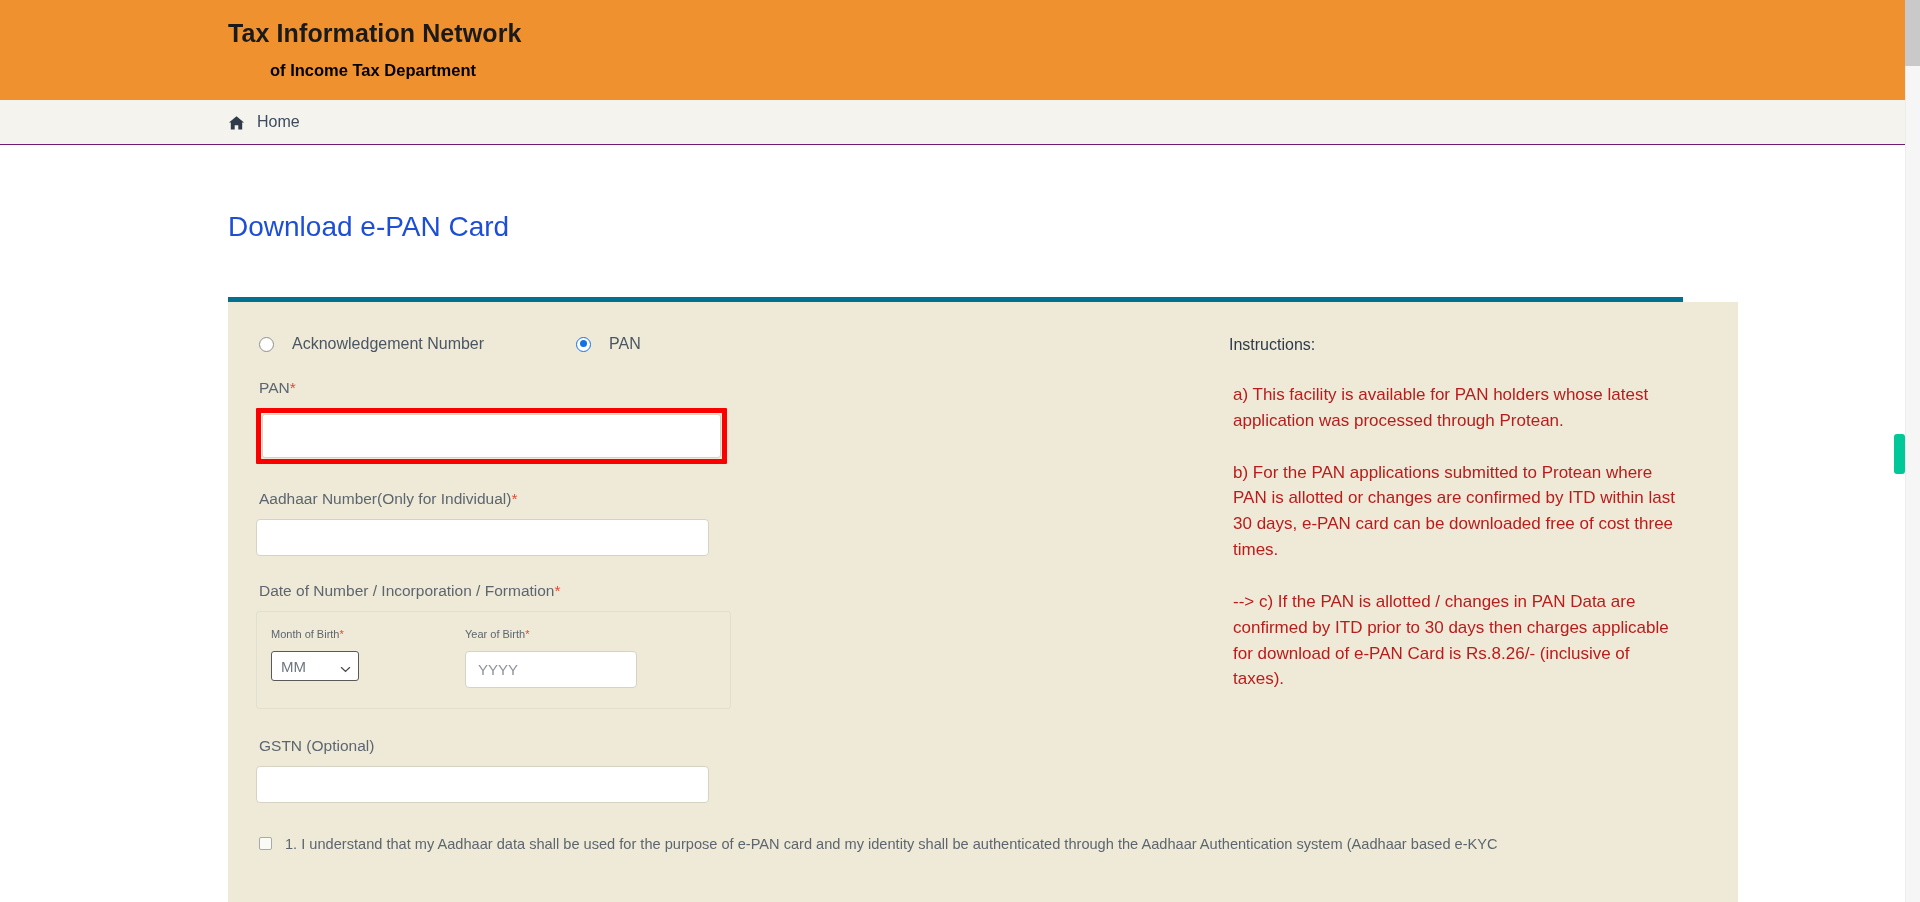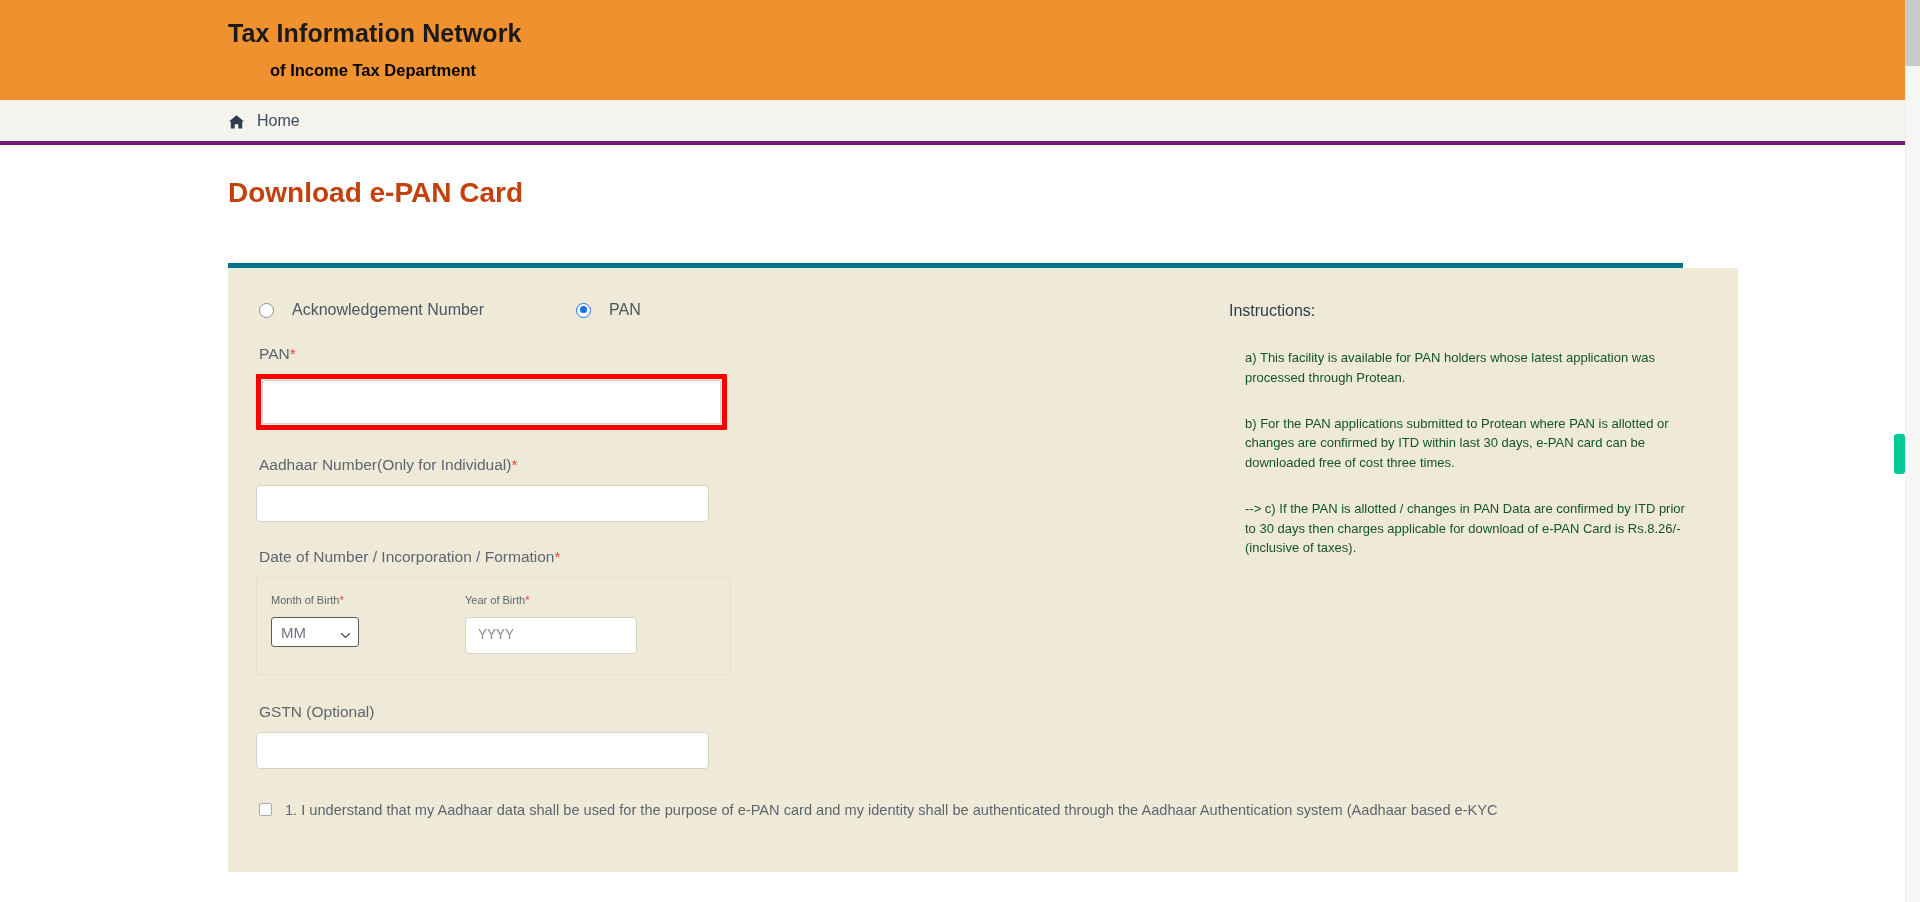--- a/index.html
+++ b/index.html
@@ -34,21 +34,21 @@
     padding-left: 42px;
   }
 
   
   .breadcrumb-bar {
     background: #f4f3ed;
     height: 45px;
     display: flex;
     align-items: center;
     padding-left: 228px;
-    border-bottom: 4px solid #701a75;
+    border-bottom: 1px solid #701a75;
   }
   .home-icon {
     width: 17px; height: 16px;
     display: inline-block;
     margin-right: 12px;
     position: relative;
     top: 1px;
   }
   .breadcrumb-label {
     font-size: 16px;
@@ -56,24 +56,24 @@
   }
 
   
   .page {
     background: #ffffff;
     padding-left: 228px;
     padding-right: 0;
   }
   .page-title {
     font-size: 28px;
-    color: #c2410c;
-    font-weight: 700;
+    color: #1d4ed8;
+    font-weight: 400;
     margin: 0;
-    padding-top: 32px;
+    padding-top: 66px;
   }
   .divider {
     height: 5px;
     background: #00728f;
     width: 1455px;
     margin-top: 54px;
   }
 
   
   .panel {
@@ -143,21 +143,21 @@
   .text-input {
     width: 453px;
     height: 37px;
     background: #ffffff;
     border: 1px solid #d7d3c4;
     border-radius: 4px;
     font-size: 15px;
     color: #5d6670;
     padding: 4px 12px;
     outline: none;
-    font-family: Liberation Mono, monospace;
+    font-family: Liberation Sans, sans-serif;
   }
   .text-input::placeholder { color: #8e949b; }
 
   
   .highlight-box {
     display: inline-block;
     border: 5px solid #fa0000;
     padding: 1px;
     border-radius: 1px;
     line-height: 0;
@@ -234,24 +234,24 @@
   }
 
   
   .instructions-title {
     font-size: 16px;
     color: #2f3b4a;
     margin: 0 0 28px 0;
     font-weight: 400;
   }
   .instr-p {
-    font-size: 13px;
-    color: #14532d;
+    font-size: 17px;
+    color: #b91c1c;
     line-height: 1.52;
-    margin: 0 0 26px 16px;
+    margin: 0 0 26px 4px;
     max-width: 445px;
   }
 
   
   .scrollbar-track {
     position: absolute;
     top: 0; right: 0;
     width: 15px; height: 902px;
     background: #f6f6f6;
     border-left: 1px solid #ececec;

